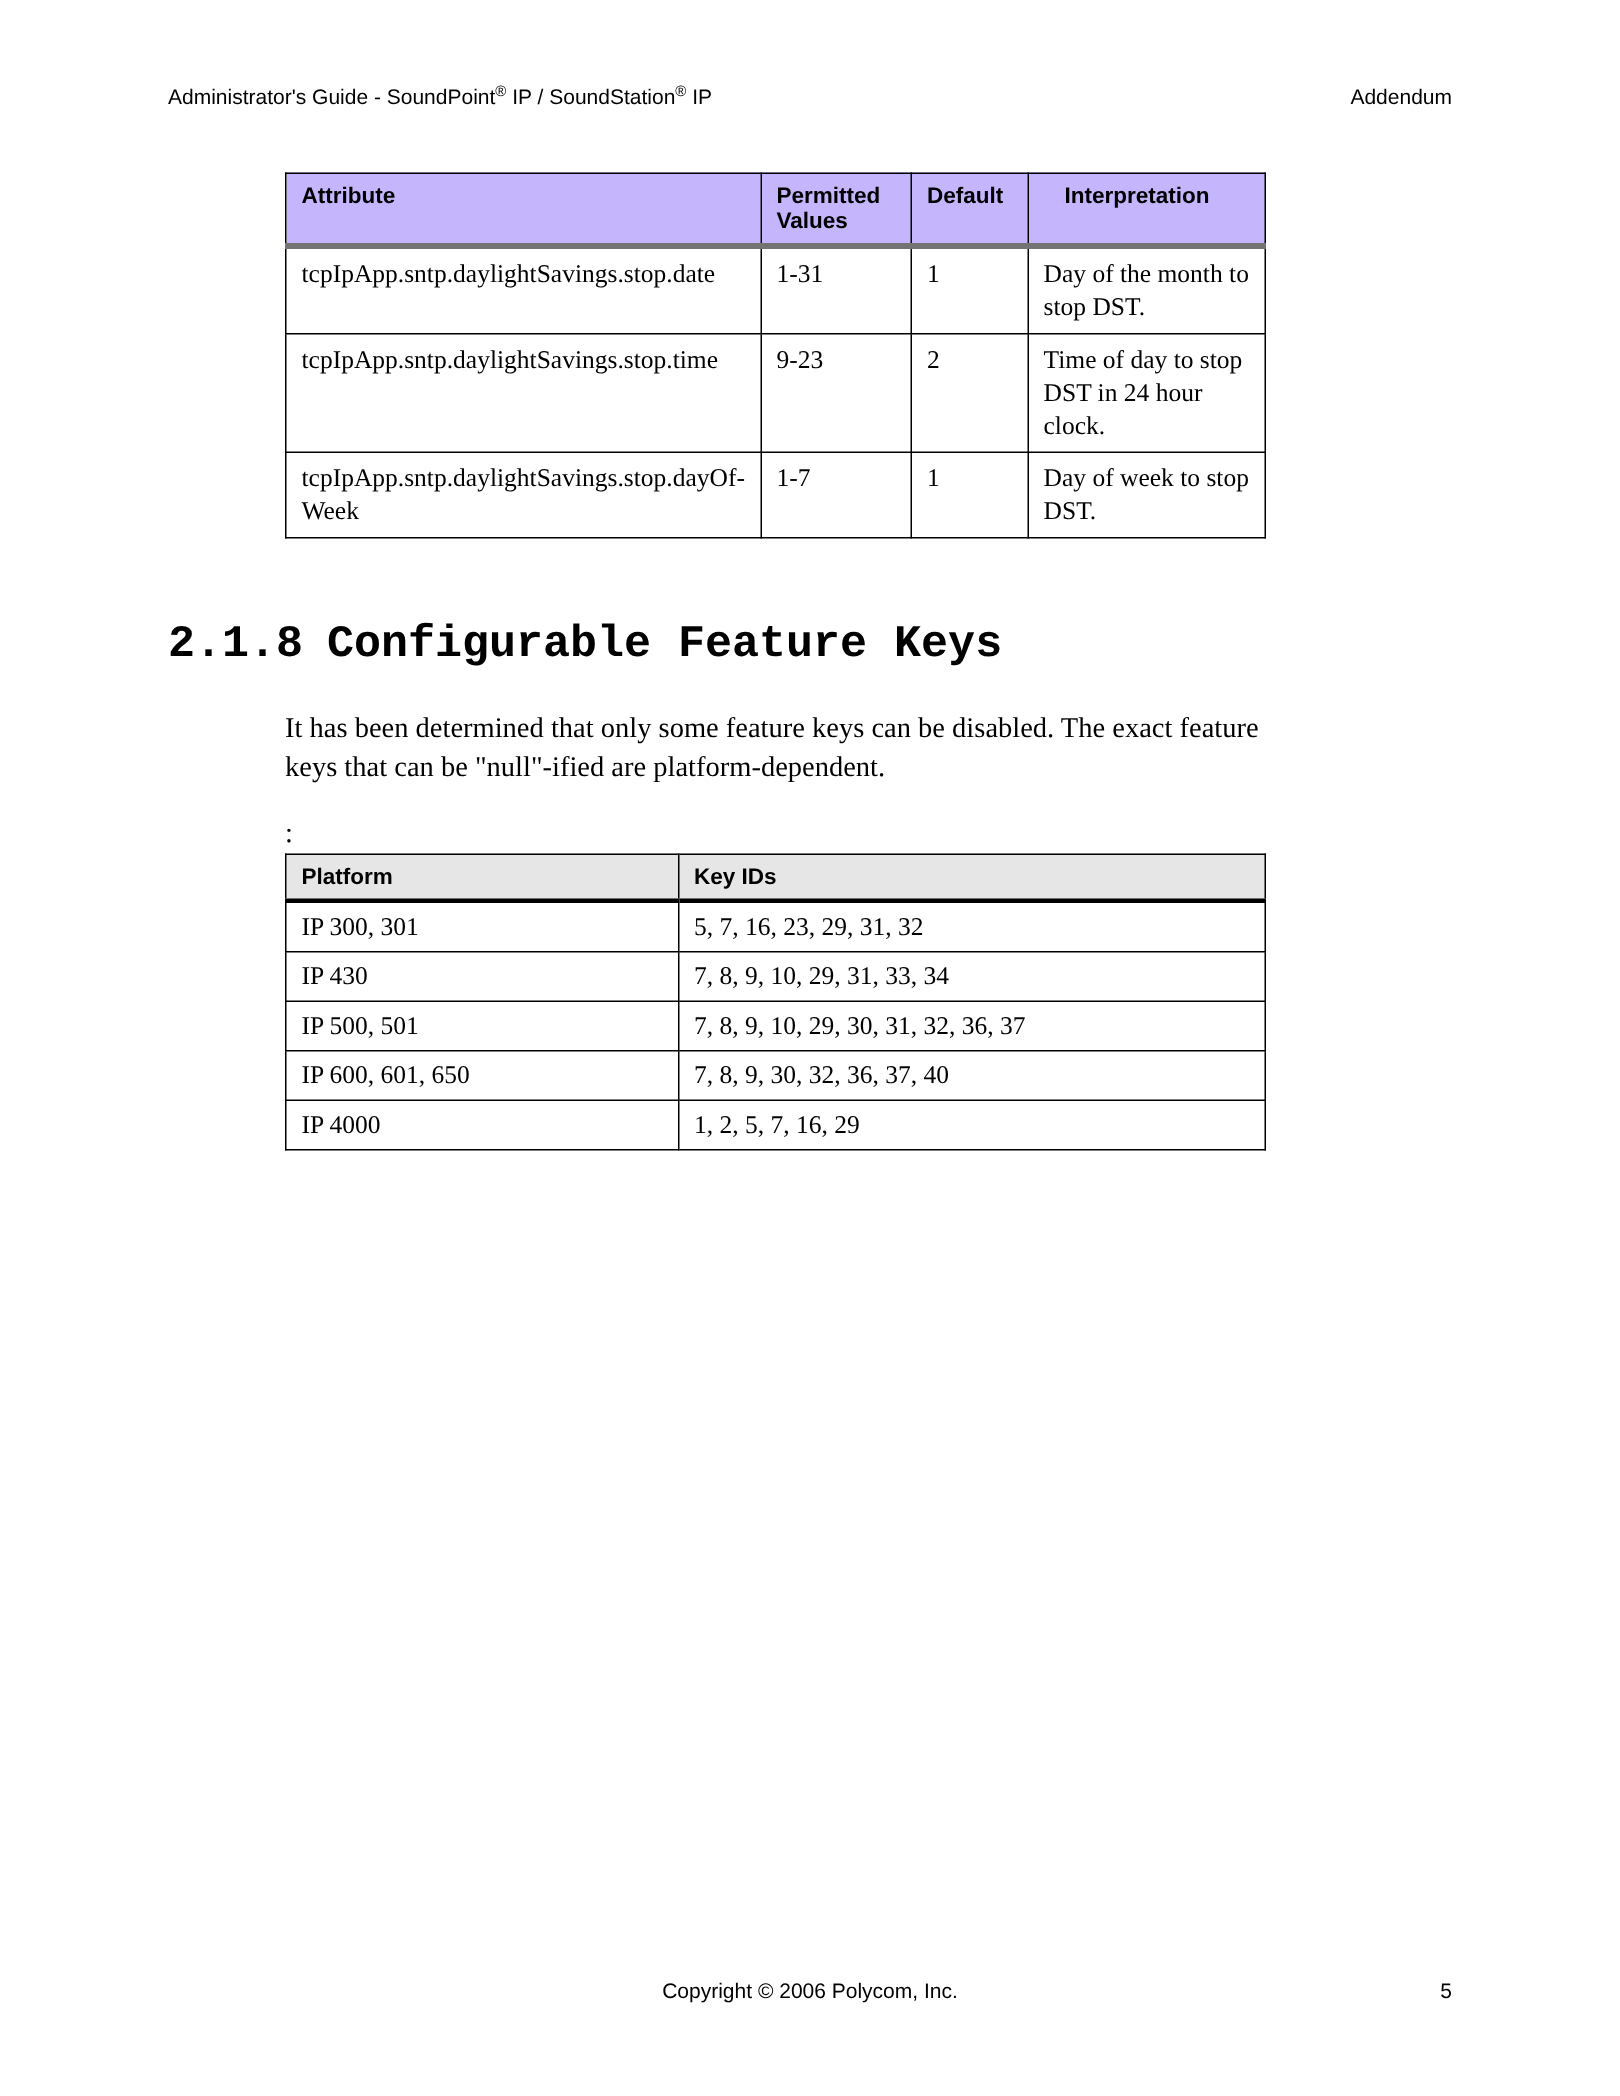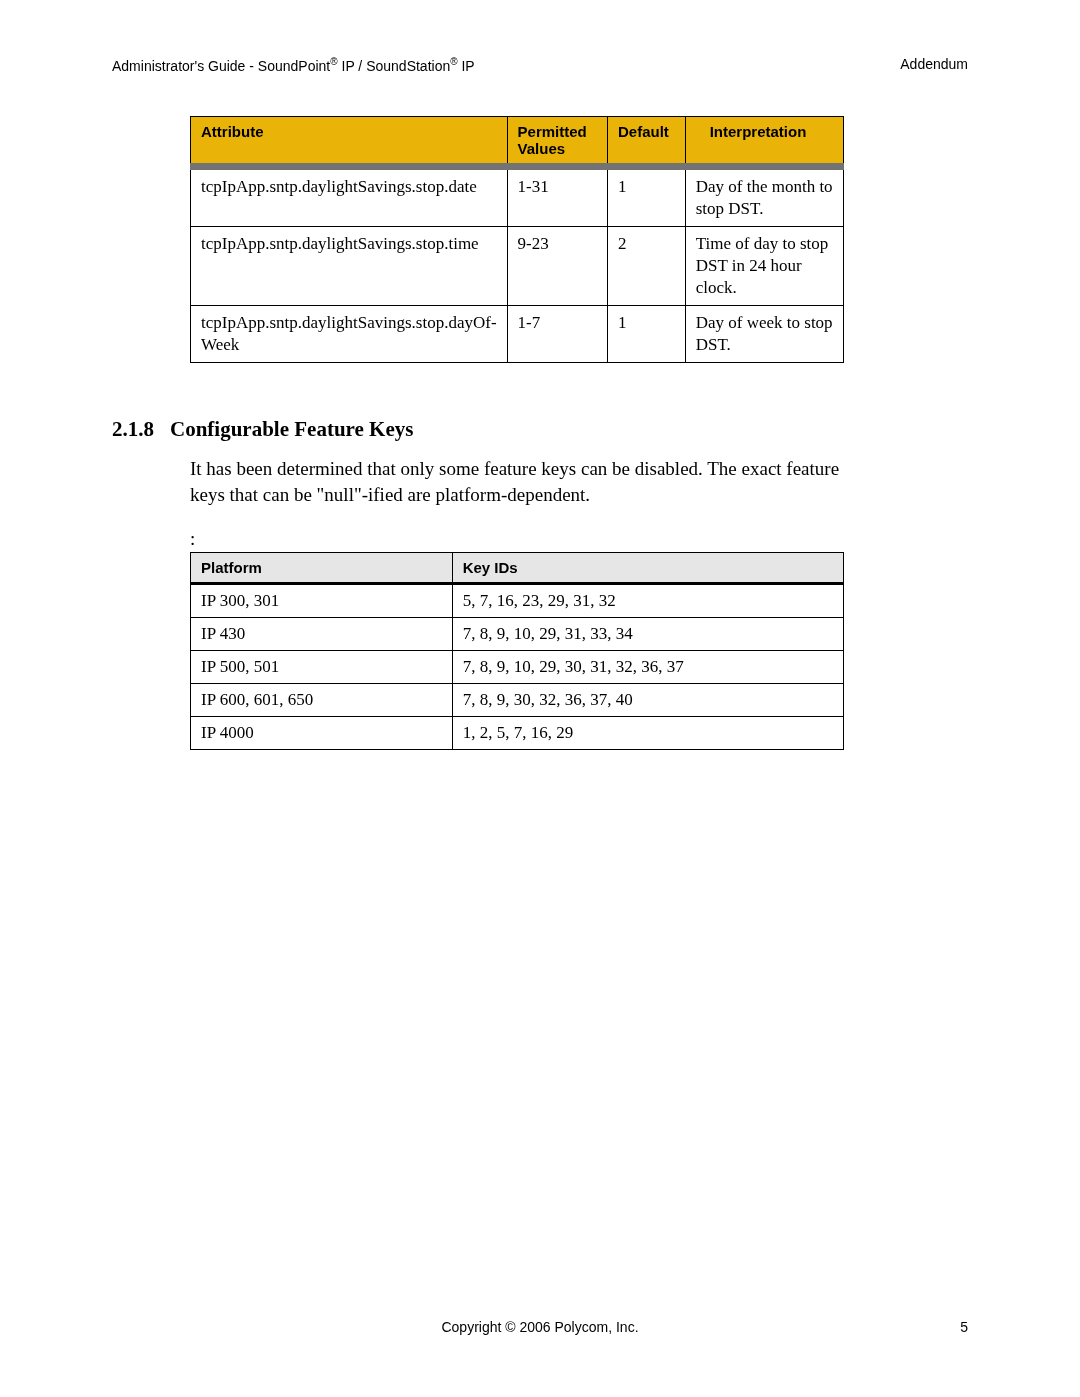--- a/index.html
+++ b/index.html
@@ -38,40 +38,40 @@
     .table1 {
       width: 654px;
     }
     .table1 th, .table1 td {
       border: 1px solid #000;
       padding: 6px 10px;
       text-align: left;
       vertical-align: top;
     }
     .table1 th {
-      background: #eab308;
+      background: #c4b5fd;
       font-family: Arial, Helvetica, sans-serif;
       font-weight: bold;
       font-size: 15px;
-      border-bottom: 7px solid #737373;
+      border-bottom: 4px solid #737373;
     }
     .table1 td {
       font-family: 'Times New Roman', serif;
       font-size: 17px;
       line-height: 1.3;
     }
     .table1 .col1 { width: 255px; }
     .table1 .col2 { width: 108px; }
     .table1 .col3 { width: 82px; }
     .table1 .col4 { width: 178px; padding-left: 24px; }
     .section-heading {
-      font-family: Liberation Serif, serif;
+      font-family: Liberation Mono, monospace;
       font-weight: bold;
-      font-size: 21px;
-      margin-bottom: 14px;
+      font-size: 30px;
+      margin-bottom: 26px;
       margin-left: 0;
     }
     .section-num {
       display: inline-block;
       margin-right: 16px;
     }
     .body-text {
       font-family: 'Times New Roman', serif;
       font-size: 19px;
       line-height: 1.35;

